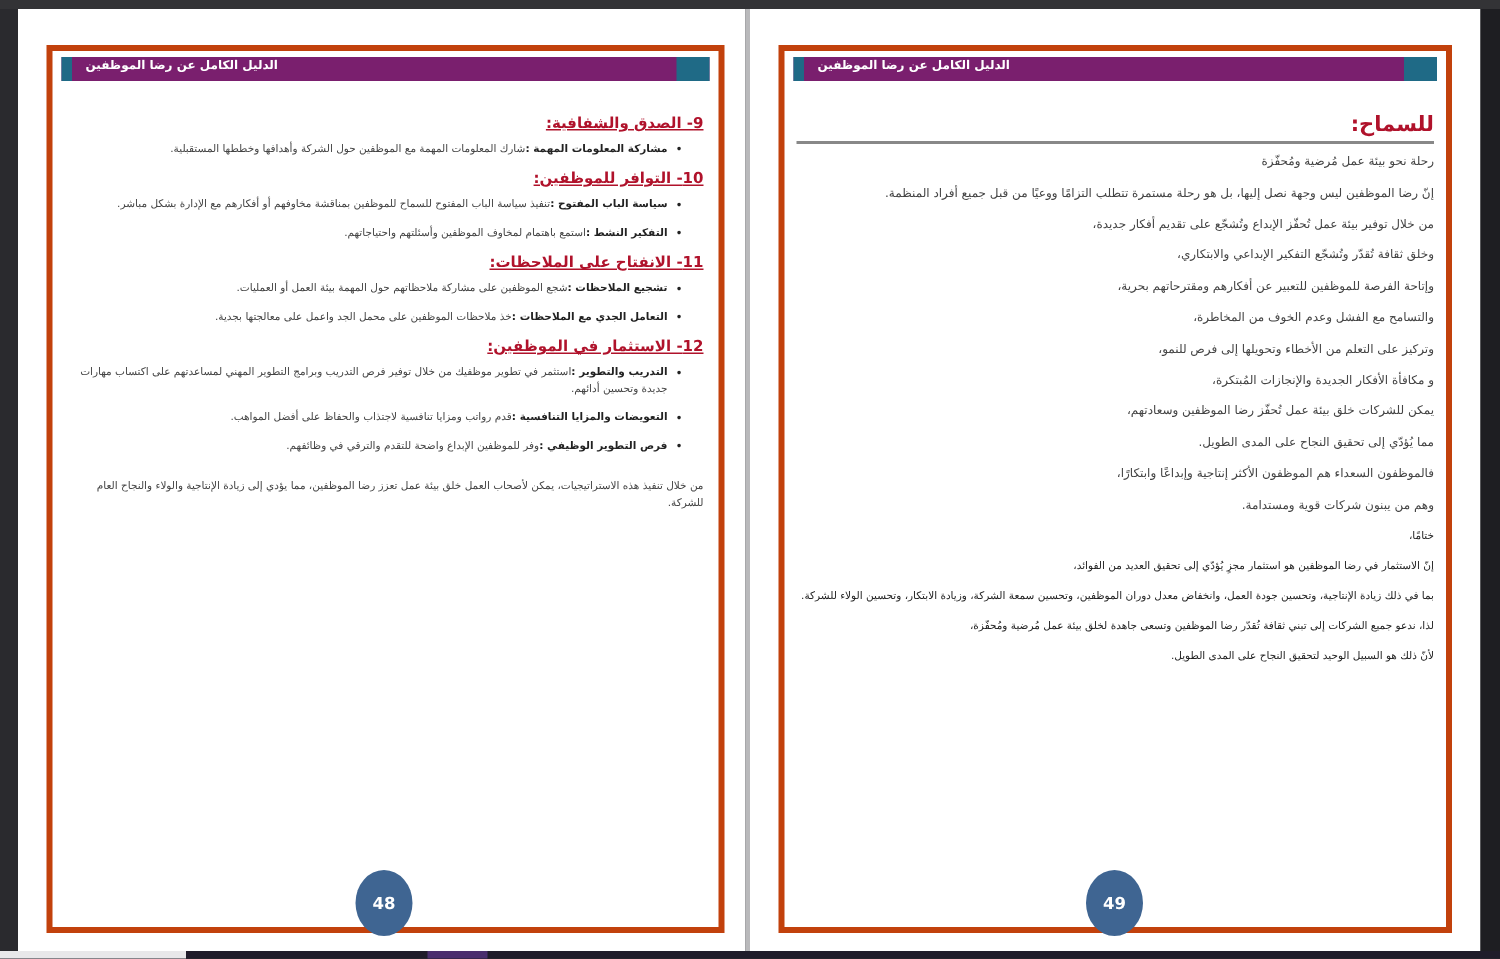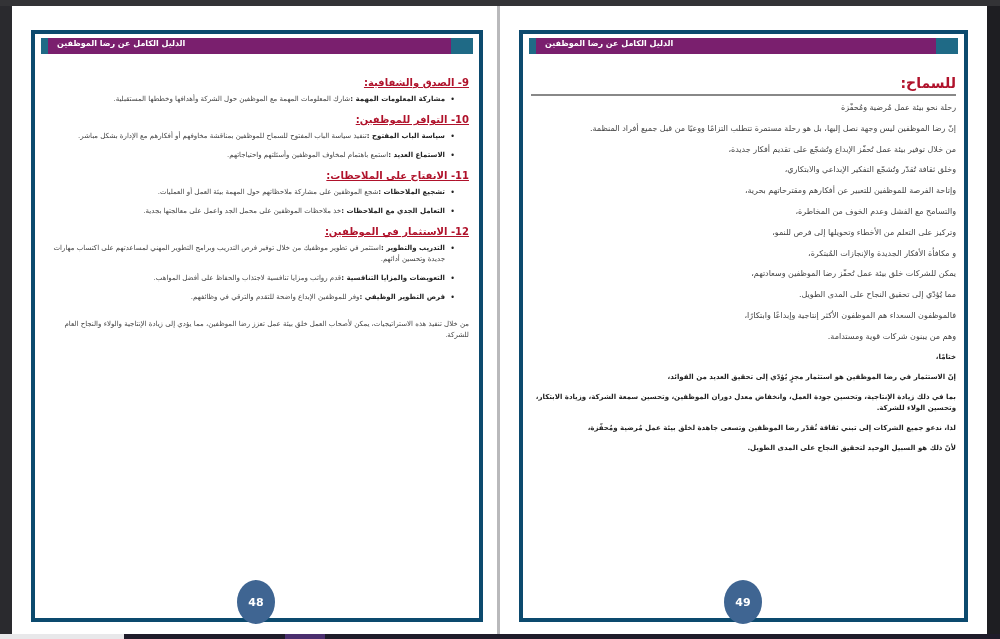--- a/index.html
+++ b/index.html
@@ -16,21 +16,21 @@
   .viewer-bottom .accent { position:absolute; left:285px; top:0; width:40px; height:5px; background:#4a2e6e; }
   .sheet {
     position:absolute; top:6px; height:628px; background:#ffffff;
   }
   .sheet.left { left:12px; width:485px; }
   .sheet.right { left:500px; width:487px; }
   .gutter { position:absolute; left:497px; top:6px; width:3px; height:628px; background:#b9b9bb; }
   .right-edge { position:absolute; left:987px; top:6px; width:13px; height:628px; background:#1e1e22; }
 
   .frame {
-    position:absolute; border:4px solid #0c4a6e; box-sizing:border-box; background:#fff;
+    position:absolute; border:4px solid #c2410c; box-sizing:border-box; background:#fff;
   }
   .sheet.left .frame { left:19px; top:24px; width:452px; height:592px; }
   .sheet.right .frame { left:19px; top:24px; width:449px; height:592px; }
 
   .header-band {
     position:absolute; top:4px; height:16px; background:#7a1f6e;
     display:flex; align-items:center; justify-content:flex-start;
   }
   .sheet.left .header-band { left:6px; right:6px; }
   .sheet.right .header-band { left:6px; right:6px; }
@@ -55,21 +55,21 @@
   }
   ul.bul li::before {
     content:"•"; position:absolute; right:0; top:0; color:#222; font-size:8px;
   }
   ul.bul li b { color:#222; }
   .conclusion-p { font-size:7px; line-height:11px; color:#444; margin-top:16px; }
 
   .r-title { font-size:14px; color:#b0122b; font-weight:bold; margin:0; line-height:18px; }
   .r-rule { height:2px; background:#888; margin:2px 0 6px 0; }
   .r-line { font-size:8px; color:#444; line-height:12px; margin-bottom:8.8px; }
-  .r-bold { font-size:7px; font-weight:bold; color:#222; line-height:11px; margin-bottom:9px; }
+  .r-bold { font-size:7px; font-weight:normal; color:#222; line-height:11px; margin-bottom:9px; }
 
   .page-num {
     position:absolute; width:38px; height:44px; border-radius:50%;
     background:#3f6592; color:#fff; font-weight:bold; font-size:11px;
     display:flex; align-items:center; justify-content:center;
   }
   .sheet.left .page-num { left:224px; top:573px; }
   .sheet.right .page-num { left:224px; top:573px; }
 </style>
 </head>
@@ -89,21 +89,21 @@
       <div>
         <p class="sec-h">9- الصدق والشفافية:</p>
         <ul class="bul" style="margin-top:4px;">
           <li><b>مشاركة المعلومات المهمة :</b><span>شارك المعلومات المهمة مع الموظفين حول الشركة وأهدافها وخططها المستقبلية.</span></li>
         </ul>
       </div>
       <div>
         <p class="sec-h">10- التوافر للموظفين:</p>
         <ul class="bul" style="margin-top:4px;">
           <li><b>سياسة الباب المفتوح :</b><span>تنفيذ سياسة الباب المفتوح للسماح للموظفين بمناقشة مخاوفهم أو أفكارهم مع الإدارة بشكل مباشر.</span></li>
-          <li><b>الاستماع العديد :</b><span>استمع باهتمام لمخاوف الموظفين وأسئلتهم واحتياجاتهم.</span></li>
+          <li><b>التفكير النشط :</b><span>استمع باهتمام لمخاوف الموظفين وأسئلتهم واحتياجاتهم.</span></li>
         </ul>
       </div>
       <div>
         <p class="sec-h">11- الانفتاح على الملاحظات:</p>
         <ul class="bul" style="margin-top:4px;">
           <li><b>تشجيع الملاحظات :</b><span>شجع الموظفين على مشاركة ملاحظاتهم حول المهمة بيئة العمل أو العمليات.</span></li>
           <li><b>التعامل الجدي مع الملاحظات :</b><span>خذ ملاحظات الموظفين على محمل الجد واعمل على معالجتها بجدية.</span></li>
         </ul>
       </div>
       <div>

